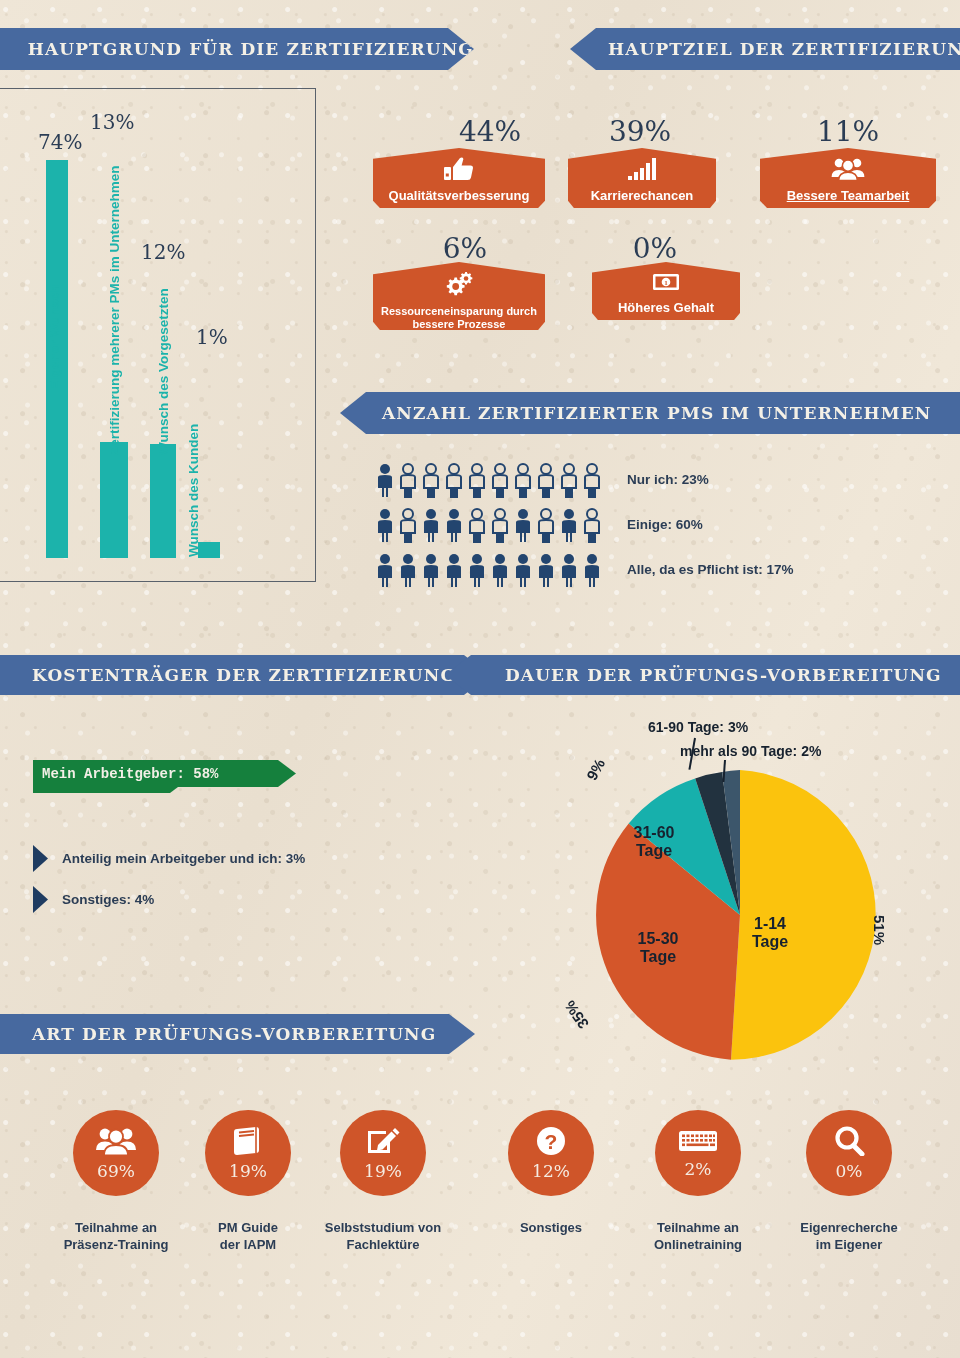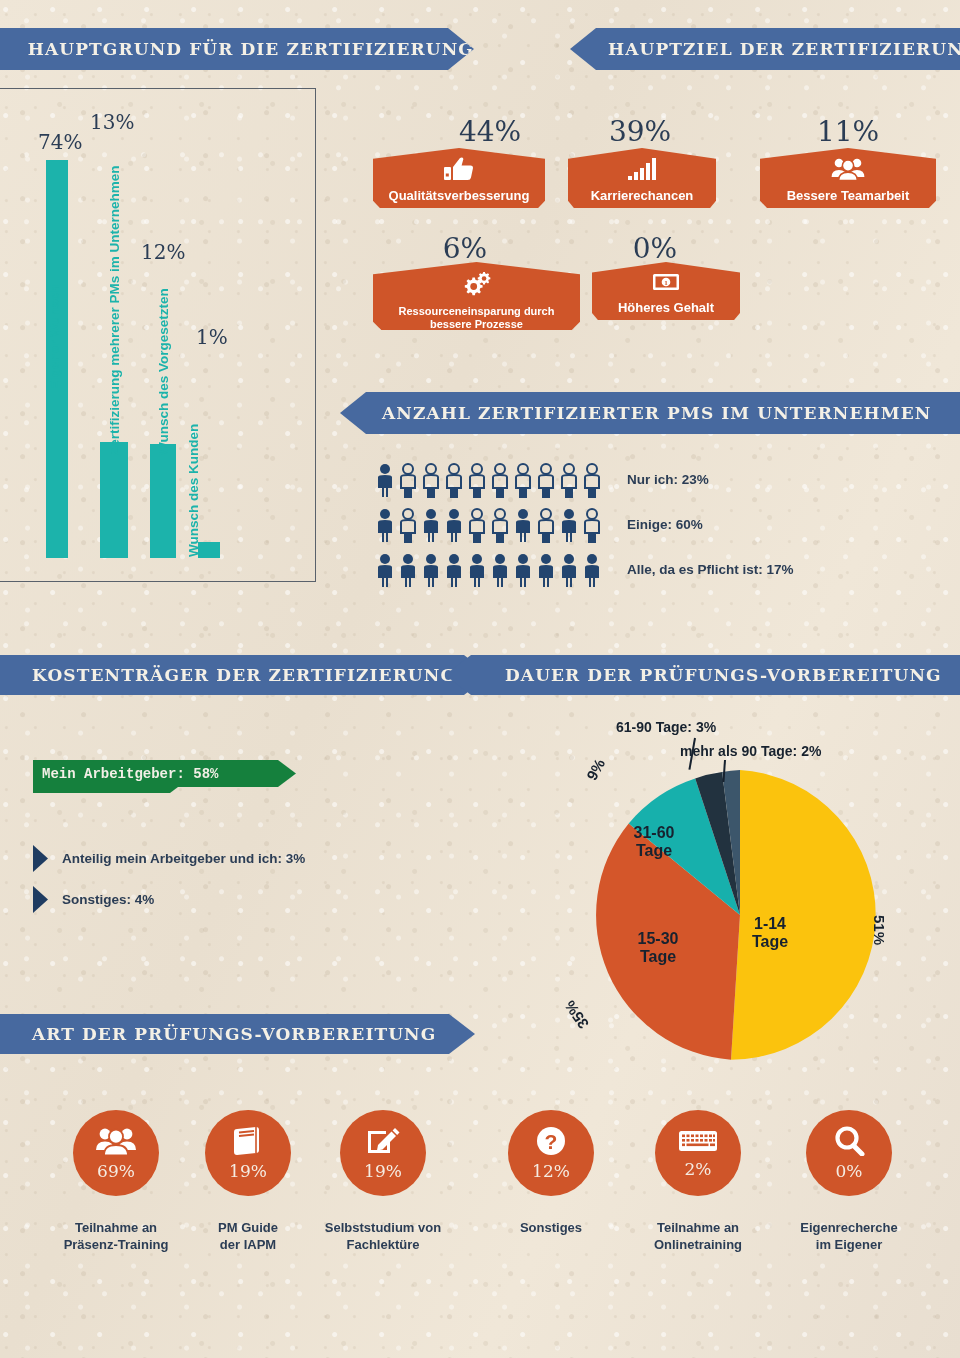--- a/index.html
+++ b/index.html
@@ -237,36 +237,36 @@
       <rect x="7" y="15" width="4" height="8" fill="#fff"></rect>
       <rect x="13" y="11" width="4" height="12" fill="#fff"></rect>
       <rect x="19" y="6" width="4" height="17" fill="#fff"></rect>
       <rect x="25" y="1" width="4" height="22" fill="#fff"></rect>
     </svg>
   </span>
   <span class="blabel">Karrierechancen</span>
 </div>
 
 <div class="badge-pct" style="left:778px;top:115px;width:140px;">11%</div>
-<div class="badge" style="left:760px;top:148px;width:176px;height:60px;">
+<div class="badge" style="left:760px;top:148px;width:176px;height:60px;text-decoration:underline;">
   <span>
     <svg width="34" height="24" viewBox="0 0 34 24">
       <circle cx="8" cy="6" r="4.3" fill="#fff"></circle>
       <circle cx="26" cy="6" r="4.3" fill="#fff"></circle>
       <path d="M0.6 20 q0-7 7.4-7 t7.4 7 z" fill="#fff"></path>
       <path d="M18.6 20 q0-7 7.4-7 t7.4 7 z" fill="#fff"></path>
       <circle cx="17" cy="8.6" r="5.6" fill="#fff" stroke="#cf5529" stroke-width="1.5"></circle>
       <path d="M7.6 23.6 q0-8.4 9.4-8.4 t9.4 8.4 z" fill="#fff" stroke="#cf5529" stroke-width="1.5"></path>
     </svg>
   </span>
   <span class="blabel">Bessere Teamarbeit</span>
 </div>
 
 <div class="badge-pct" style="left:410px;top:232px;width:110px;">6%</div>
-<div class="badge" style="left:373px;top:262px;width:207px;height:68px;">
+<div class="badge" style="left:373px;top:262px;width:172px;height:68px;">
   <span>
     <svg width="32" height="26" viewBox="0 0 32 26">
       <g fill="#fff">
         <path d="M11.5 6.5 l2.4 .0 .5 2.2 1.9 .8 1.9-1.3 1.7 1.7-1.3 1.9 .8 1.9 2.2 .5 0 2.4-2.2 .5-.8 1.9 1.3 1.9-1.7 1.7-1.9-1.3-1.9 .8-.5 2.2-2.4 0-.5-2.2-1.9-.8-1.9 1.3-1.7-1.7 1.3-1.9-.8-1.9-2.2-.5 0-2.4 2.2-.5 .8-1.9-1.3-1.9 1.7-1.7 1.9 1.3 1.9-.8z"></path>
         <circle cx="12.7" cy="15.5" r="3.4" fill="#cf5529"></circle>
         <path d="M22.2 1 l1.7 0 .35 1.55 1.35 .55 1.35-.9 1.2 1.2-.9 1.35 .55 1.35 1.55 .35 0 1.7-1.55 .35-.55 1.35 .9 1.35-1.2 1.2-1.35-.9-1.35 .55-.35 1.55-1.7 0-.35-1.55-1.35-.55-1.35 .9-1.2-1.2 .9-1.35-.55-1.35-1.55-.35 0-1.7 1.55-.35 .55-1.35-.9-1.35 1.2-1.2 1.35 .9 1.35-.55z"></path>
         <circle cx="23.05" cy="7.5" r="2.3" fill="#cf5529"></circle>
       </g>
     </svg>
   </span>
@@ -477,21 +477,21 @@
 </div>
 <div class="pie-inlab" style="left:616px;top:824px;width:76px;">
   <div>31-60</div>
   <div>Tage</div>
 </div>
 
 <div class="pie-rot" style="left:888px;top:915px;transform:rotate(90deg);transform-origin:left top;">51%</div>
 <div class="pie-rot" style="left:578px;top:1032px;transform:rotate(-125deg);transform-origin:left top;">35%</div>
 <div class="pie-rot" style="left:583px;top:775px;transform:rotate(-62deg);transform-origin:left top;">9%</div>
 
-<div class="pie-outlab" style="left:616px;top:719px;">61-90 Tage: 3%</div>
+<div class="pie-outlab" style="left:648px;top:719px;">61-90 Tage: 3%</div>
 <div class="leader" style="left:694px;top:738px;height:32px;transform:rotate(10deg);transform-origin:top center;"></div>
 
 <div class="pie-outlab" style="left:680px;top:743px;">mehr als 90 Tage: 2%</div>
 <div class="leader" style="left:724px;top:760px;height:22px;transform:rotate(4deg);transform-origin:top center;"></div>
 
 <div class="ribbon notch-right" style="left:0;top:1014px;width:475px;height:40px;padding-left:32px;">
   <span class="rtext">ART DER PRÜFUNGS-VORBEREITUNG</span>
 </div>
 
 <div class="circ" style="left:73px;top:1110px;">

